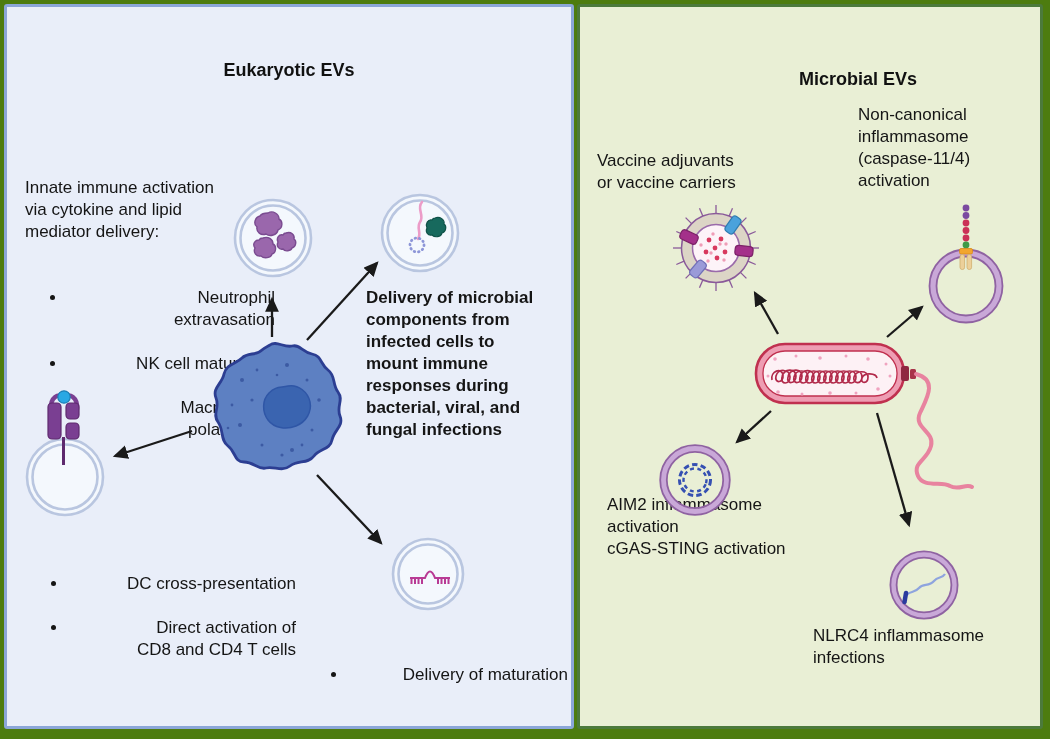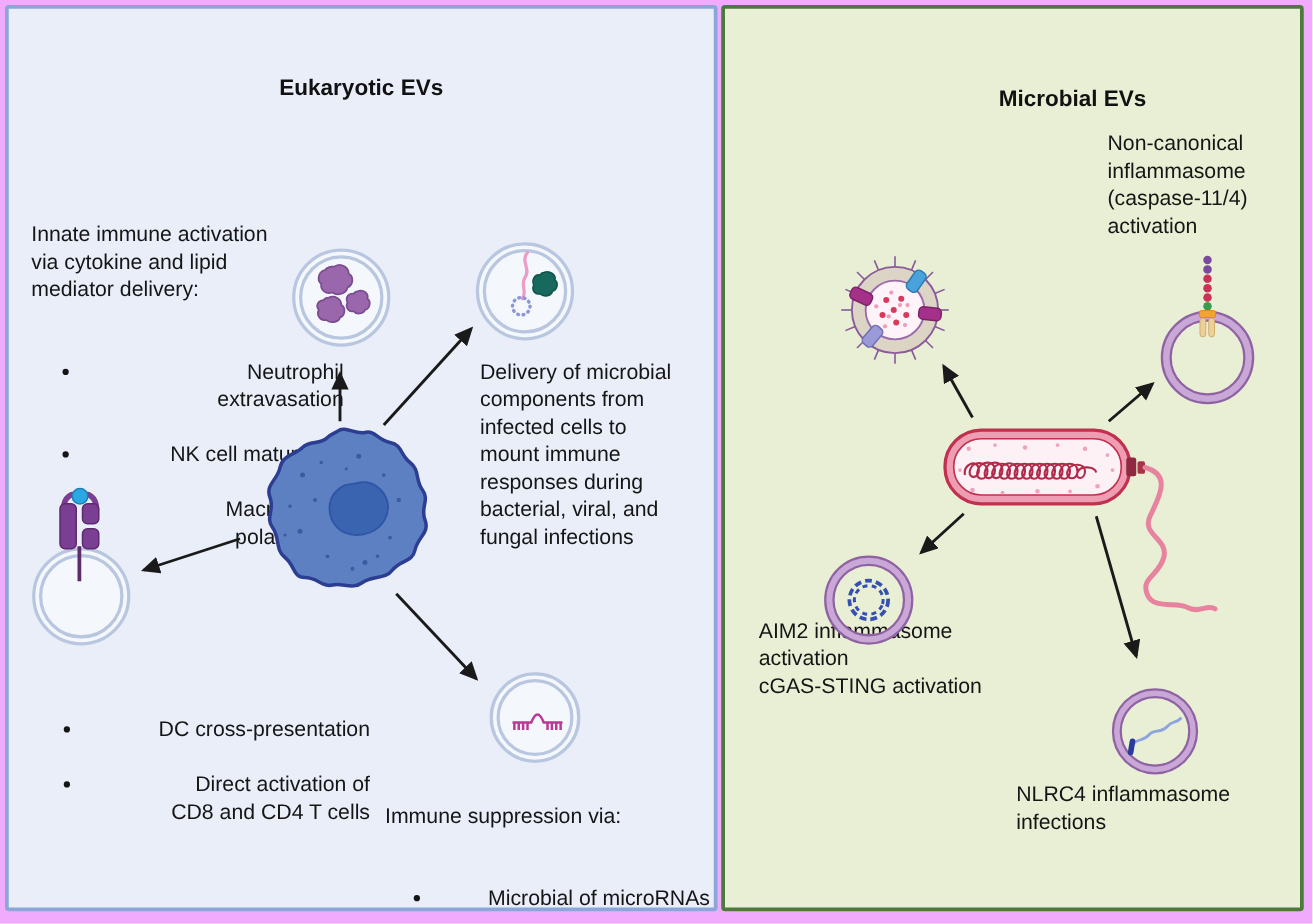--- a/index.html
+++ b/index.html
@@ -1,16 +1,16 @@
 <!DOCTYPE html>
 <html><head>
 <meta charset="utf-8">
 <style>
   html,body{margin:0;padding:0;background:#ffffff;}
-  .stage{position:relative;width:1050px;height:739px;background:#f0abfc;overflow:hidden;
+  .stage{position:relative;width:1050px;height:739px;background:#4d7c0f;overflow:hidden;
          font-family:"Liberation Sans", sans-serif;color:#151515;}
   .panel{position:absolute;top:4px;height:725px;border-radius:3px;box-sizing:border-box;}
   .panel-left{left:4px;width:570px;background:#e9eef9;border:3px solid #8ba6d8;}
   .panel-right{left:577px;width:466px;background:#e9efd5;border:3px solid #4c7a3c;}
   .title{position:absolute;font-weight:bold;font-size:18px;text-align:center;color:#111;}
   .title-left{left:10px;top:60px;width:558px;}
   .title-right{left:580px;top:69px;width:556px;}
   .label{position:absolute;font-size:17px;line-height:22px;color:#151515;white-space:pre-line;}
   .label ul{margin:0;padding-left:42px;list-style:disc;}
   .label li{white-space:pre-line;text-align:right;}
@@ -33,45 +33,46 @@
 mediator delivery:</div>
     <ul>
       <li>Neutrophil
 extravasation</li>
       <li>NK cell maturation</li>
       <li>Macrophage
 polarization</li>
     </ul>
   </div>
 
-  <div class="label" style="left:384px;top:287px;width:200px;">Delivery of microbial
+  <div class="label" style="left:366px;top:287px;width:200px;font-weight:bold;">Delivery of microbial
 components from
 infected cells to
 mount immune
 responses during
 bacterial, viral, and
 fungal infections</div>
 
   <div class="label" style="left:26px;top:529px;width:270px;">
     <ul>
       <li>DC cross-presentation</li>
       <li>Direct activation of
 CD8 and CD4 T cells</li>
     </ul>
   </div>
 
   <div class="label" style="left:308px;top:620px;width:260px;">
-    <div>Immune suppression via:</div>
     <ul style="padding-left:40px;">
-      <li>Microbial of microRNAs</li>
+      <li>Delivery of maturation</li>
       
     </ul>
   </div>
 
-  <div class="label" style="left:886px;top:104px;">Non-canonical
+  <div class="label" style="left:597px;top:150px;">Vaccine adjuvants
+or vaccine carriers</div>
+  <div class="label" style="left:858px;top:104px;">Non-canonical
 inflammasome
 (caspase-11/4)
 activation</div>
   <div class="label" style="left:607px;top:494px;">AIM2 inflammasome
 activation
 cGAS-STING activation</div>
   <div class="label" style="left:813px;top:625px;">NLRC4 inflammasome
 infections</div>
 
   <svg style="left:228px;top:193px;" width="90" height="90" viewBox="0 0 90 90">

